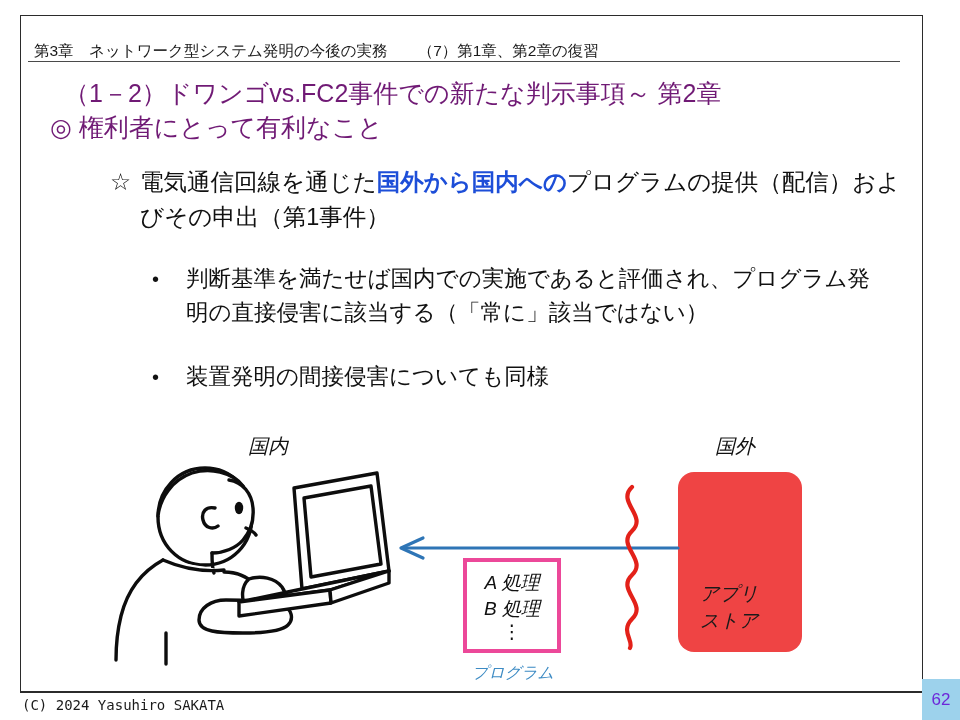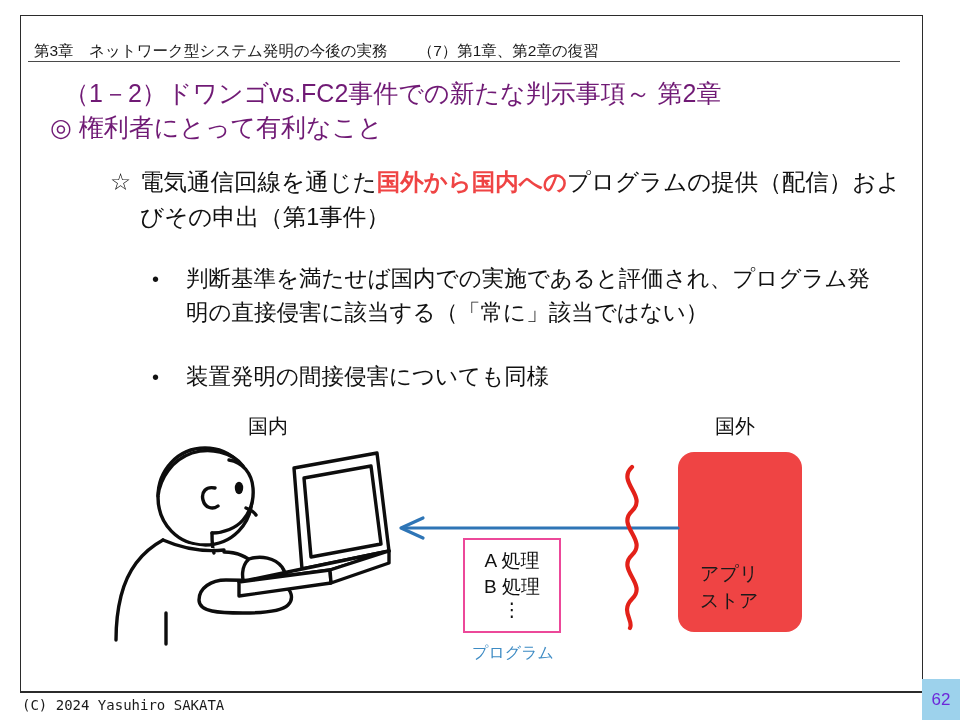--- a/index.html
+++ b/index.html
@@ -83,21 +83,21 @@
     align-items: flex-start;
   }
   #star-block .star-mark {
     flex: 0 0 auto;
     padding-right: 9px;
   }
   #star-block .star-body {
     flex: 1 1 auto;
   }
   .hl-red {
-    color: #ef4444;
+    color: #1d4ed8;
     font-weight: bold;
   }
 
   
   .bullet-row {
     position: absolute;
     display: flex;
     align-items: flex-start;
     font-size: 22.5px;
     line-height: 34px;
@@ -111,23 +111,24 @@
     text-align: left;
     font-size: 20px;
     line-height: 34px;
   }
   .bullet-text { flex: 1 1 auto; }
 
   
   #diagram {
     position: absolute;
     left: 0;
-    top: 400px;
+    top: 420px;
     width: 960px;
     height: 290px;
+    font-style: italic;
   }
   .region-label {
     position: absolute;
     font-size: 20px;
     color: #111;
     white-space: pre;
   }
   #label-domestic { left: 248px; top: 13px; }
   #label-foreign  { left: 715px; top: 13px; }
 
@@ -151,21 +152,21 @@
     white-space: pre-line;
   }
 
   
   #program-box {
     position: absolute;
     left: 463px;
     top: 138px;
     width: 98px;
     height: 95px;
-    border: 2px solid #ec4899;
+    border: 4px solid #ec4899;
     background: #ffffff;
     box-sizing: border-box;
   }
   #program-box .proc-line {
     font-size: 19px;
     line-height: 26px;
     text-align: center;
     color: #111;
     white-space: pre;
   }

